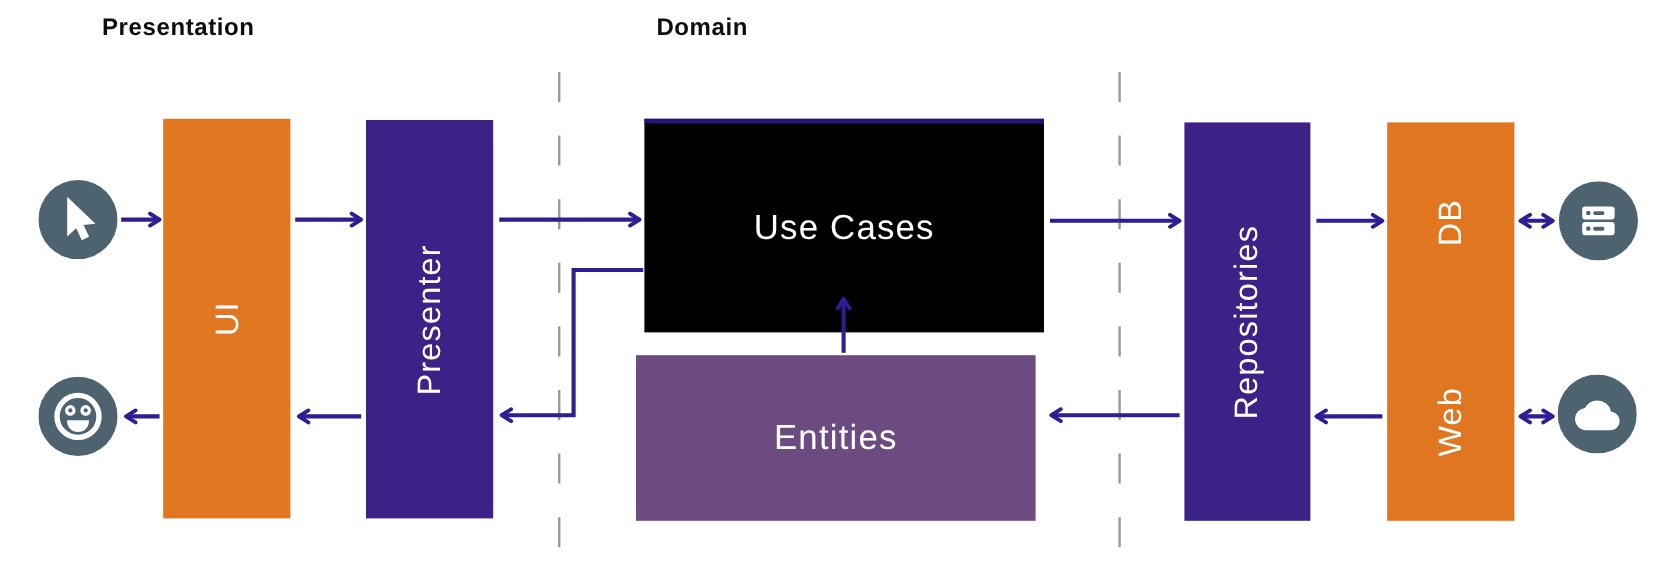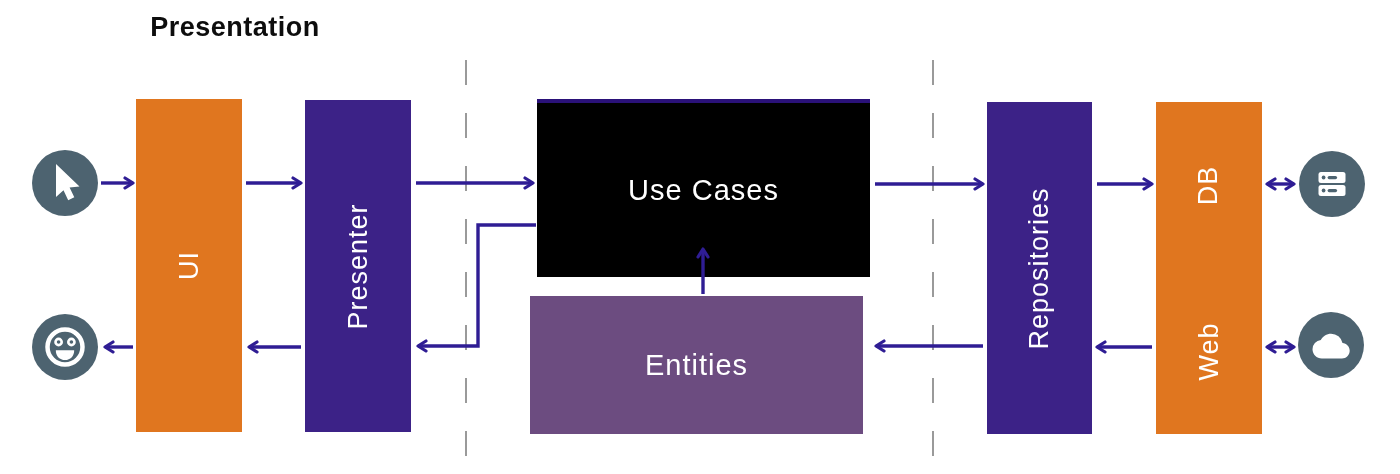--- a/index.html
+++ b/index.html
@@ -12,22 +12,22 @@
     height: 474px;
     background: #ffffff;
     overflow: hidden;
   }
 
   
   .layer-title {
     position: absolute;
     top: 12px;
     width: 300px;
-    text-align: center;
-    font-size: 27px;
+    text-align: left;
+    font-size: 20px;
     font-weight: 700;
     letter-spacing: 0.5px;
     color: #0d0d0d;
   }
   .lt-presentation { left: 85px; }
   .lt-domain { left: 547px; }
   .lt-data { left: 1013px; }
 
   
   .box {
@@ -60,20 +60,21 @@
 
   
   .overlay { position: absolute; left: 0; top: 0; width: 1400px; height: 474px; pointer-events: none; }
 </style>
 </head>
 <body>
 
 <div class="canvas">
 
   <div class="layer-title lt-presentation">Presentation</div>
+  <div class="layer-title lt-domain">Domain</div>
 
   <div class="box box-ui">
     <span class="v-label">UI</span>
   </div>
 
   <div class="box box-presenter">
     <span class="v-label">Presenter</span>
   </div>
 
   <div class="box box-usecases">

